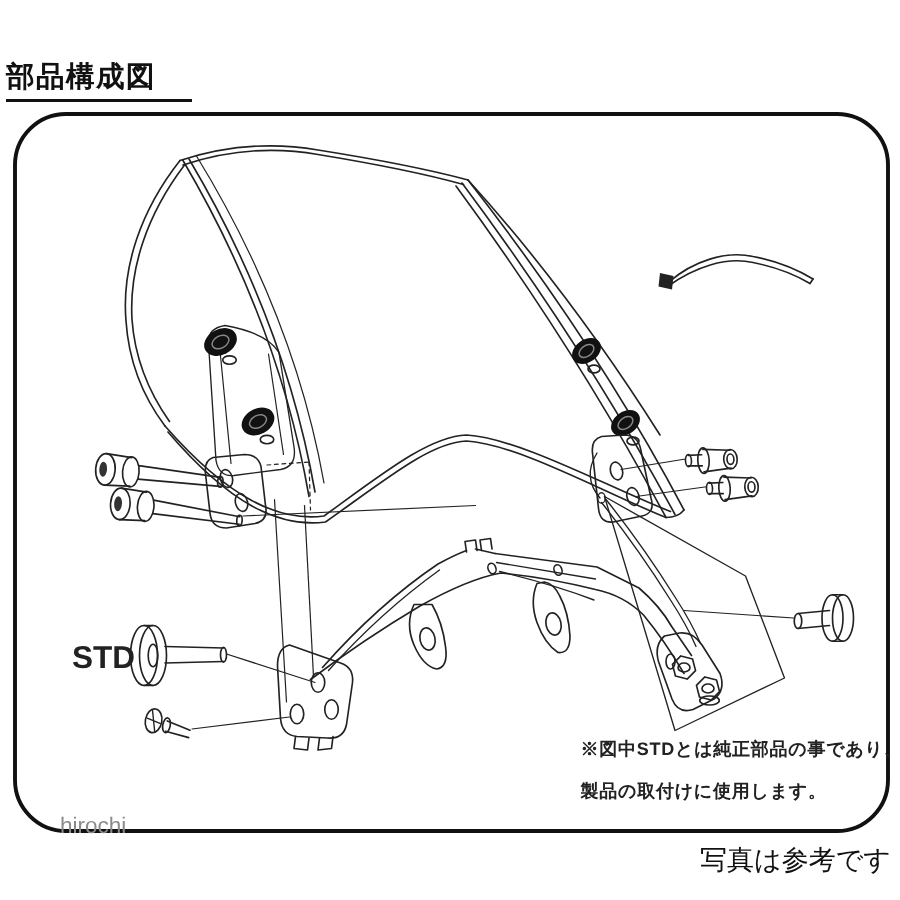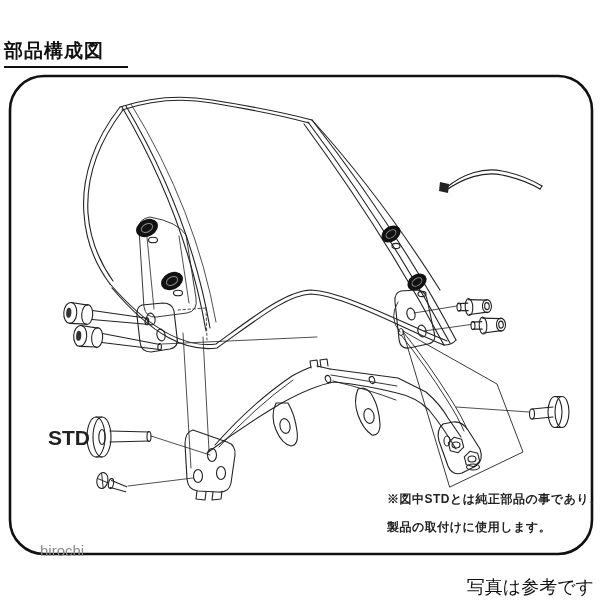--- a/index.html
+++ b/index.html
@@ -3,21 +3,21 @@
 <meta charset="utf-8">
 <style>
   html,body{margin:0;padding:0;background:#ffffff;}
   #stage{position:relative;width:600px;height:600px;background:#ffffff;overflow:hidden;
          font-family:"Liberation Sans", sans-serif;}
   #page-title{position:absolute;left:4px;top:38px;margin:0;font-size:19px;font-weight:bold;
               color:#111;border-bottom:2.5px solid #111;padding:0 4px 2px 0;min-width:120px;
               letter-spacing:1px;}
   #diagram-svg{position:absolute;left:0;top:0;}
   #watermark{position:absolute;left:40px;top:542px;font-size:15px;color:#8a8a8a;}
-  #photo-caption{position:absolute;right:6px;top:575px;font-size:18px;color:#111;}
+  #photo-caption{position:absolute;right:6px;top:561px;font-size:18px;color:#111;}
   svg text{font-family:"Liberation Sans", sans-serif;}
   .std-text{font-size:21px;font-weight:600;fill:#222;}
   .note-text{font-size:12px;font-weight:bold;fill:#222;letter-spacing:0.5px;}
 </style>
 </head>
 <body>
 
 <div id="stage">
 
   <h1 id="page-title">部品構成図</h1>

